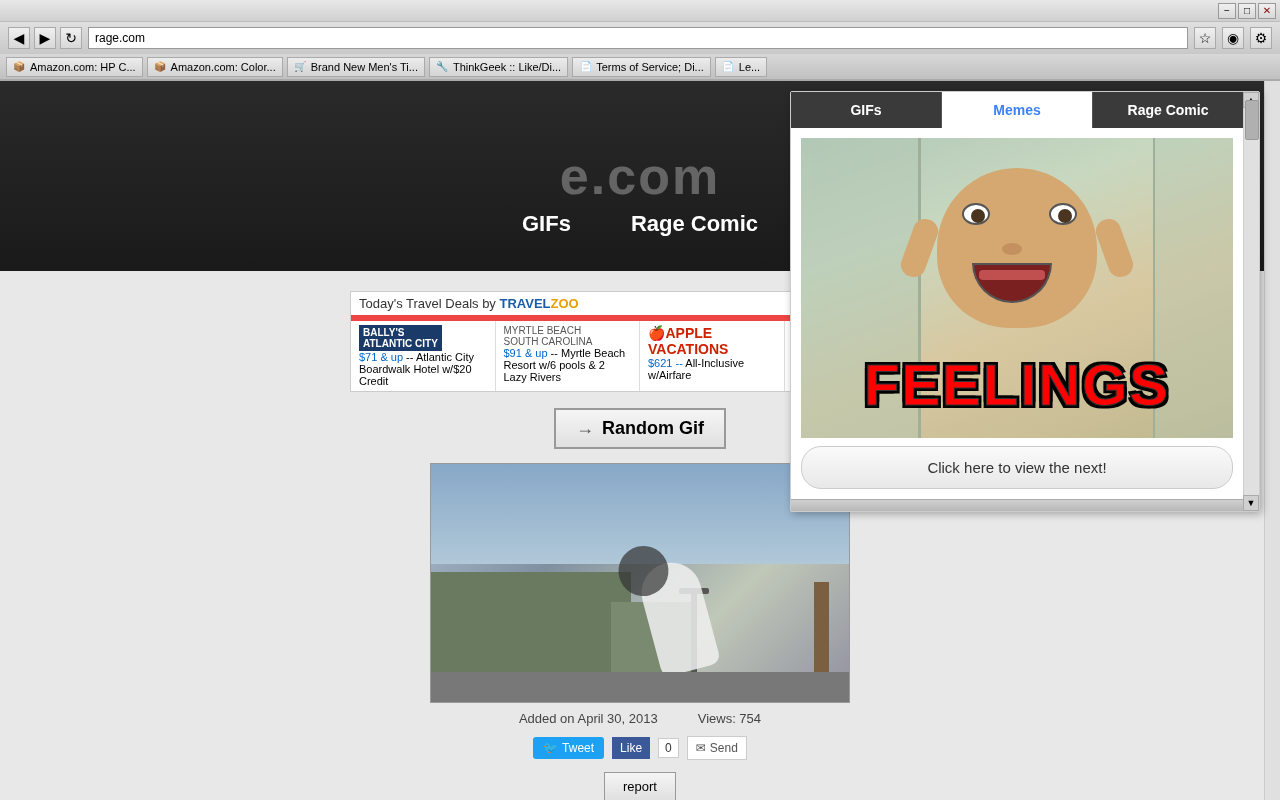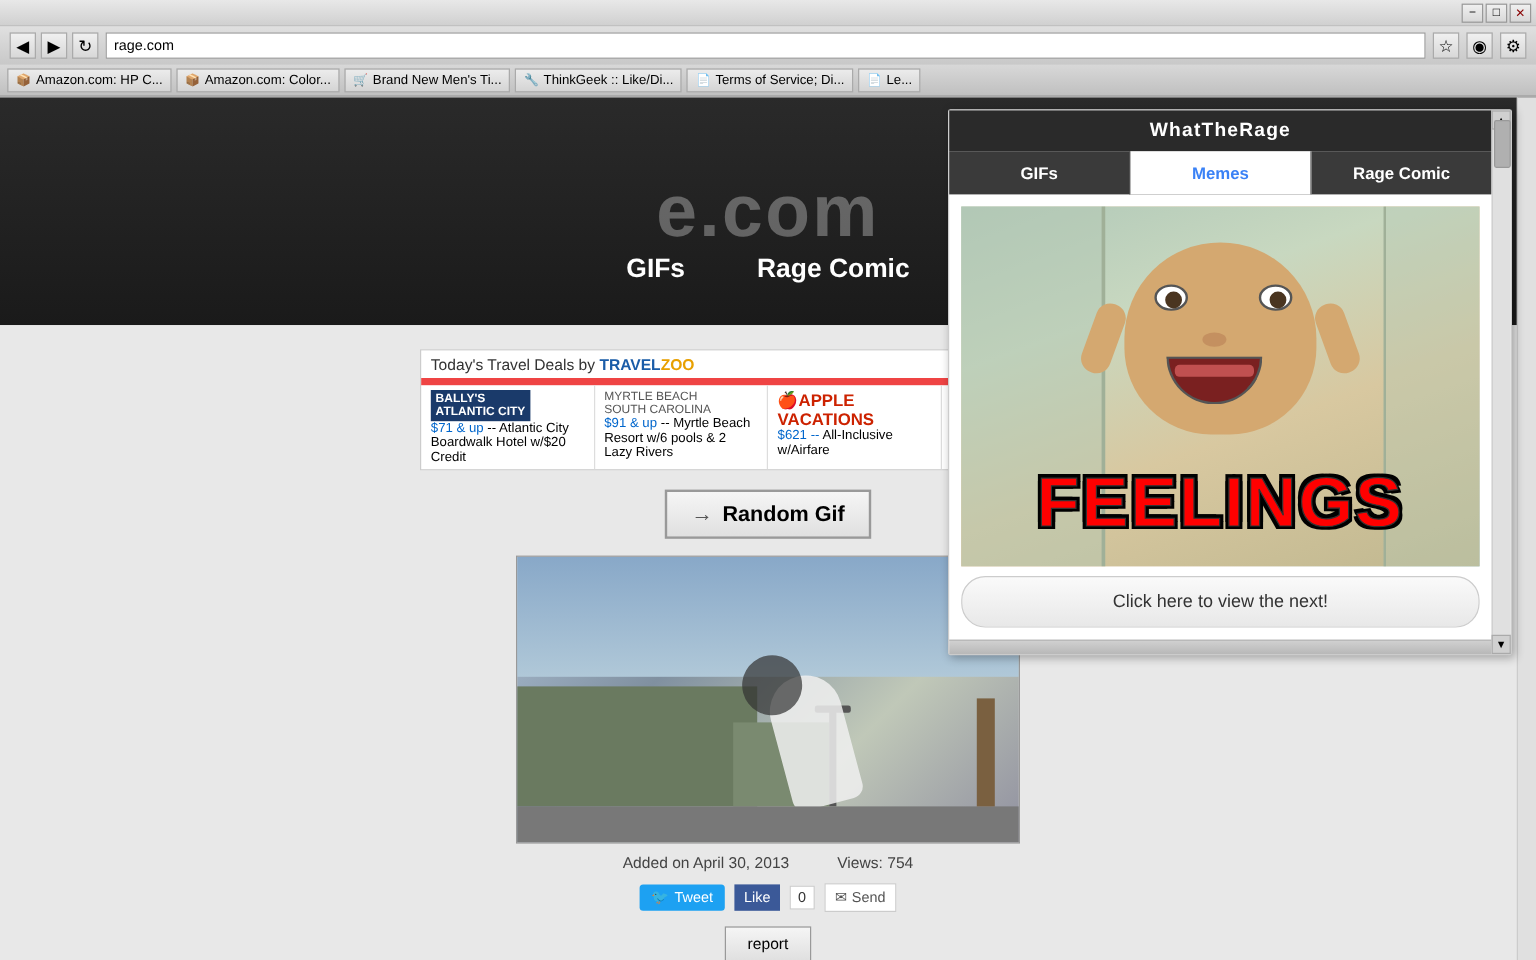--- a/index.html
+++ b/index.html
@@ -100,21 +100,21 @@
     .site-header {
       background: linear-gradient(to bottom, #2a2a2a, #1a1a1a);
       height: 190px;
       padding: 20px 40px;
       display: flex;
       align-items: center;
       justify-content: center;
     }
     .site-title {
       color: white;
-      font-size: 61px;
+      font-size: 52px;
       font-weight: bold;
       letter-spacing: 2px;
       opacity: 0.3;
     }
     .site-nav {
       position: absolute;
       top: 130px;
       left: 0; right: 0;
       display: flex;
       justify-content: center;
@@ -560,23 +560,20 @@
 
   </div>
 
   <div class="popup-panel">
     <div class="popup-scrollbar-right">
       <div class="popup-scroll-top">▲</div>
       <div class="popup-scroll-thumb"></div>
       <div class="popup-scroll-bottom">▼</div>
     </div>
     <div class="popup-inner">
-      <div class="popup-title-bar">
-        <span>WhatTheRage</span>
-      </div>
       <div class="popup-tabs">
         <div class="popup-tab">
           <span>GIFs</span>
         </div>
         <div class="popup-tab active">
           <span>Memes</span>
         </div>
         <div class="popup-tab">
           <span>Rage Comic</span>
         </div>

